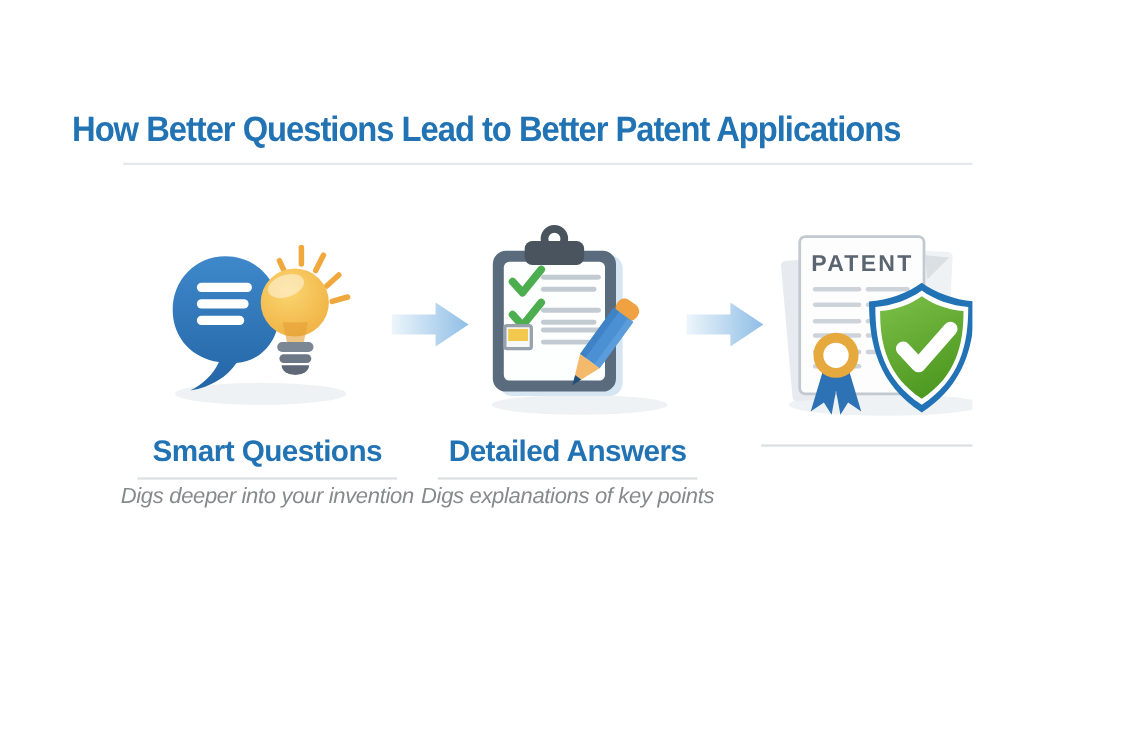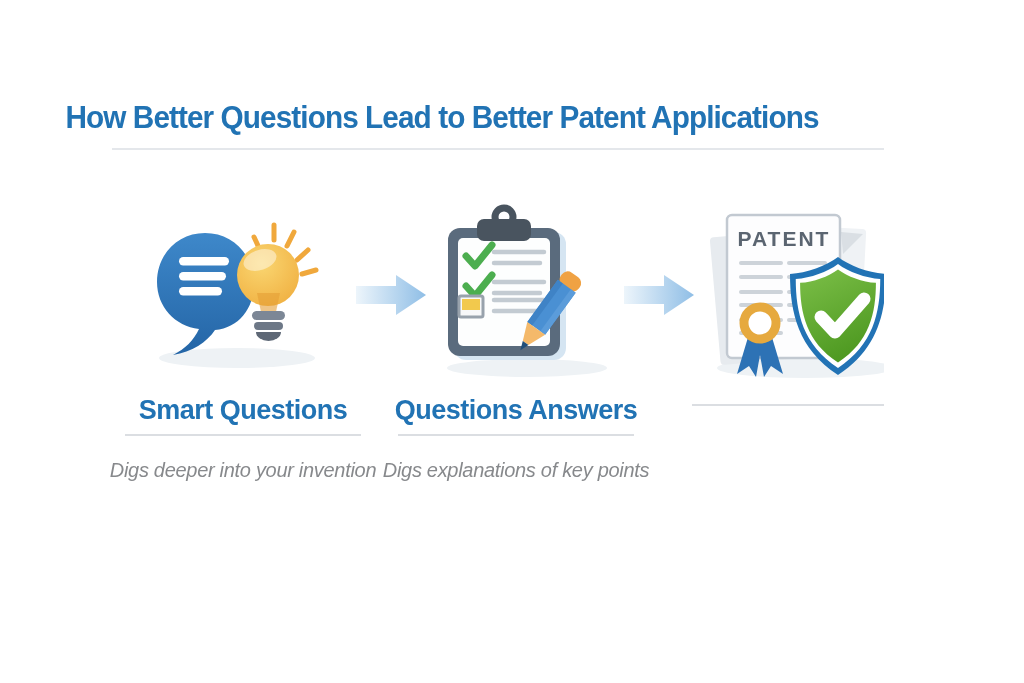--- a/index.html
+++ b/index.html
@@ -27,21 +27,21 @@
   .step { position:absolute; display:flex; flex-direction:column; align-items:center; }
   .step1 { left:103px; top:395px; width:280px; }
   .step2 { left:376px; top:395px; width:280px; }
   .step3 { left:668px; top:395px; width:284px; }
   .step-heading {
     font-size:27px; font-weight:bold; color:#2173B4;
     letter-spacing:-0.5px; line-height:30px; white-space:nowrap;
   }
   .step-underline { width:236px; height:2px; background:#DBDEE2; margin-top:9px; }
   .step-desc {
-    font-size:20px; font-style:italic; color:#87898C; margin-top:23px;
+    font-size:20px; font-style:italic; color:#87898C; margin-top:4px;
     letter-spacing:-0.3px; white-space:nowrap;
   }
   svg text { font-family:"Liberation Sans", sans-serif; }
 </style>
 </head>
 <body>
 
 <div class="canvas">
 
   <h1 class="title">How Better Questions Lead to Better Patent Applications</h1>
@@ -190,21 +190,21 @@
     </svg>
   </div>
 
   <div class="step step1">
     <div class="step-heading">Smart Questions</div>
     <div class="step-underline"></div>
     <div class="step-desc">Digs deeper into your invention</div>
   </div>
 
   <div class="step step2">
-    <div class="step-heading">Questions Answers</div>
+    <div class="step-heading">Detailed Answers</div>
     <div class="step-underline"></div>
     <div class="step-desc">Digs explanations of key points</div>
   </div>
 
   <div class="step step3">
     <div class="step-underline"></div>
   </div>
 
 </div>
 

